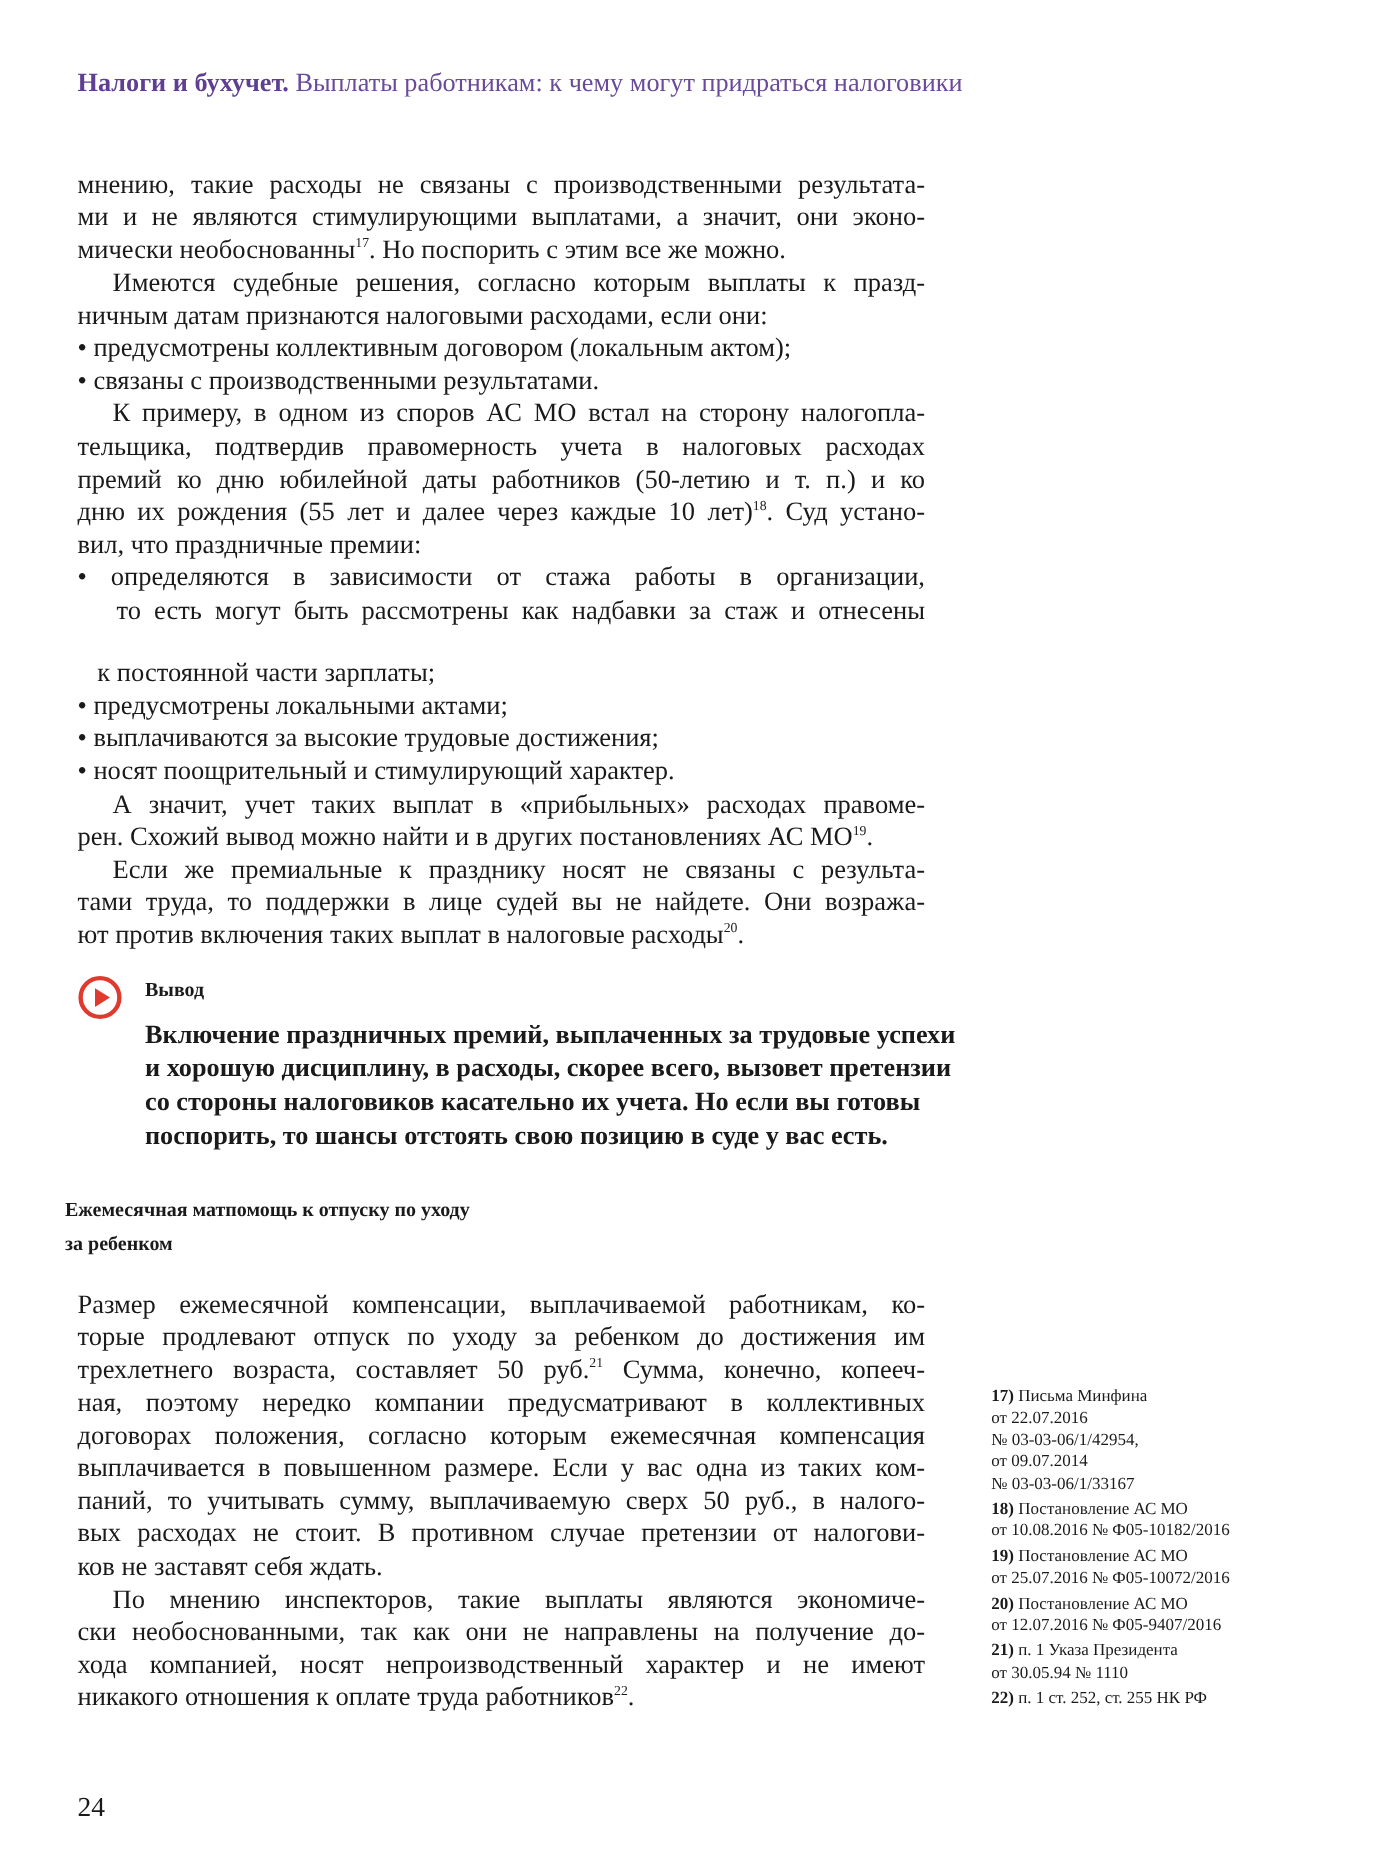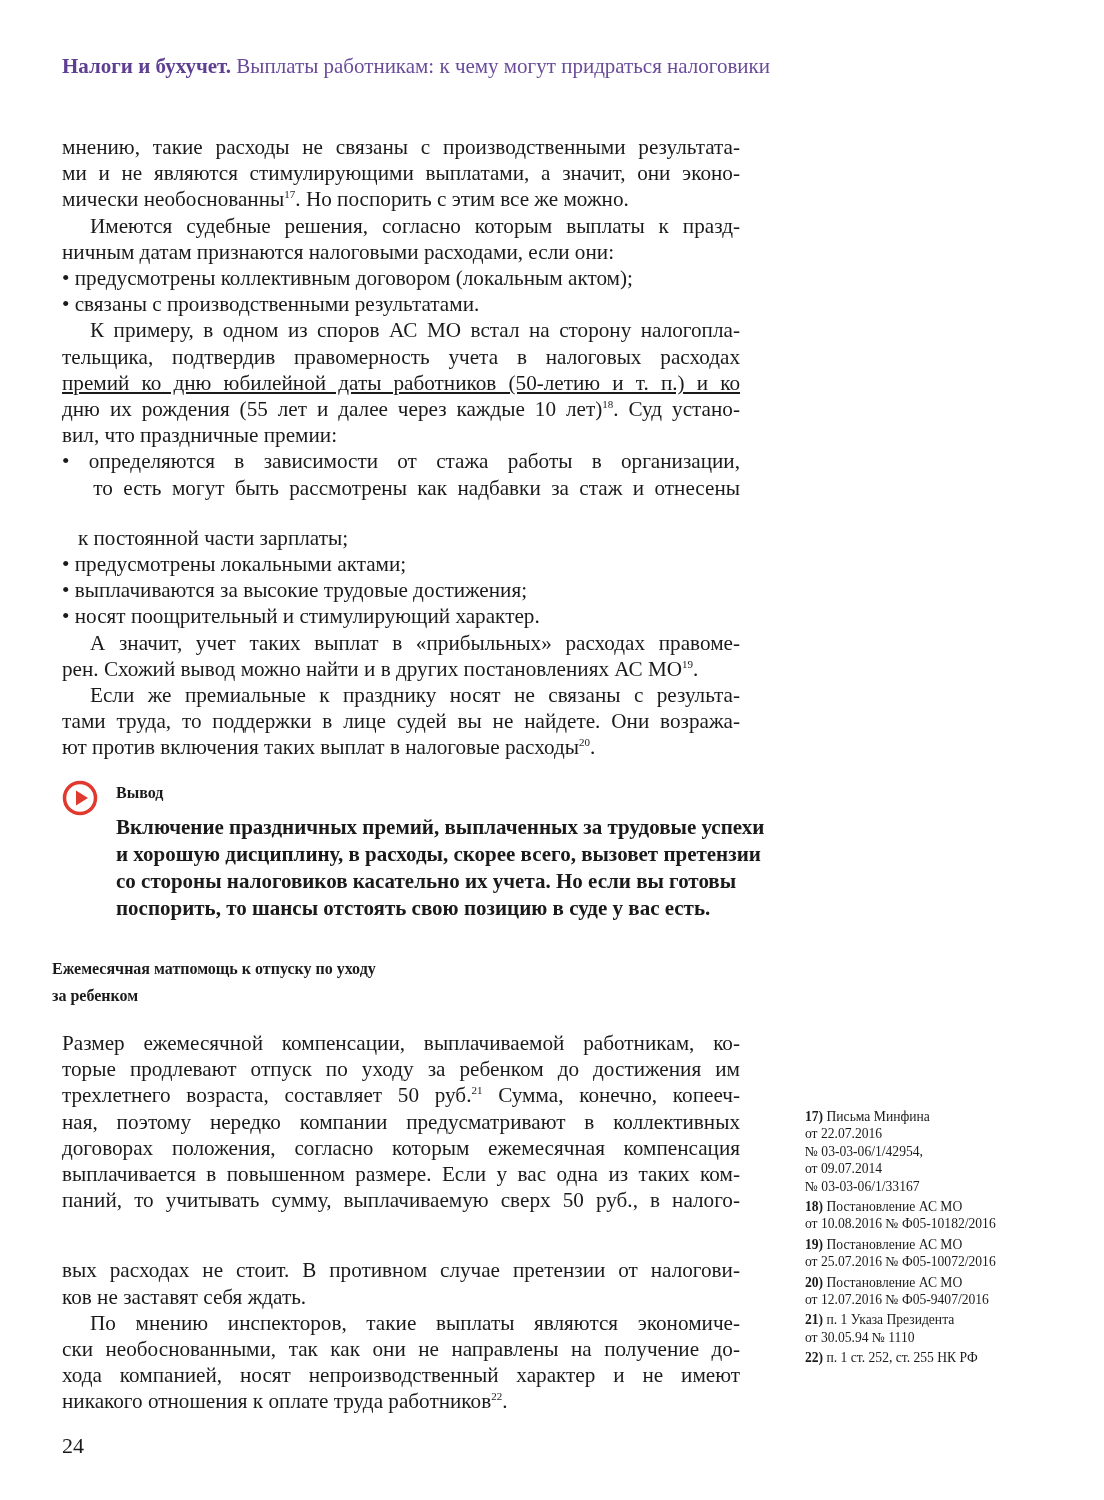--- a/index.html
+++ b/index.html
@@ -12,21 +12,21 @@
   .indent { text-indent:28px; }
   sup { font-size:11px; line-height:0; vertical-align:super; }
   .conclusion { position:absolute; left:62px; top:780px; width:680px; }
   .play-icon { position:absolute; left:0; top:0; width:36px; height:36px; }
   .conc-title { position:absolute; left:54px; top:4px; font-weight:bold; font-size:16px; }
   .conc-body { position:absolute; left:54px; top:34px; width:640px; font-weight:bold; font-size:21px; line-height:27px; }
   .conc-body p { margin:0; white-space:nowrap; }
   .h2 { position:absolute; left:52px; top:955px; font-weight:bold; font-size:16px; line-height:27px; }
   .h2 div { white-space:nowrap; }
   .footnotes { position:absolute; left:793px; top:1108px; width:240px; font-size:13.6px; line-height:17.4px; color:#1a1a1a; }
-  .fn { margin-bottom:3px;margin-left:12px; }
+  .fn { margin-bottom:3px; }
   .fn b { font-weight:bold; }
   .page-num { position:absolute; left:62px; top:1433px; font-size:22px; }
 </style>
 </head>
 <body>
 
 <div class="running-head">
   <b>Налоги и бухучет.</b>
   <span>Выплаты работникам: к чему могут придраться налоговики</span>
 </div>
@@ -34,21 +34,21 @@
 <div class="col" id="body-top" style="top:134px;">
     <p style="text-align-last: justify; white-space: pre;">мнению, такие расходы не связаны с производственными результата-</p>
     <p style="text-align-last: justify; white-space: pre;">ми и не являются стимулирующими выплатами, а значит, они эконо-</p>
     <p style="text-align-last: left; white-space: pre;">мически необоснованны<sup>17</sup>. Но поспорить с этим все же можно.</p>
     <p class="indent" style="text-align-last: justify; white-space: pre;">Имеются судебные решения, согласно которым выплаты к празд-</p>
     <p style="text-align-last: left; white-space: pre;">ничным датам признаются налоговыми расходами, если они:</p>
     <p style="text-align-last: left; white-space: pre;">• предусмотрены коллективным договором (локальным актом);</p>
     <p style="text-align-last: left; white-space: pre;">• связаны с производственными результатами.</p>
     <p class="indent" style="text-align-last: justify; white-space: pre;">К примеру, в одном из споров АС МО встал на сторону налогопла-</p>
     <p style="text-align-last: justify; white-space: pre;">тельщика, подтвердив правомерность учета в налоговых расходах</p>
-    <p style="text-align-last: justify; white-space: pre; text-decoration: underline;">премий ко дню юбилейной даты работников (50-летию и т. п.) и ко</p>
+    <p style="text-align-last: justify; white-space: pre;">премий ко дню юбилейной даты работников (50-летию и т. п.) и ко</p>
     <p style="text-align-last: justify; white-space: pre;">дню их рождения (55 лет и далее через каждые 10 лет)<sup>18</sup>. Суд устано-</p>
     <p style="text-align-last: left; white-space: pre;">вил, что праздничные премии:</p>
     <p style="text-align-last: justify; white-space: pre;">• определяются в зависимости от стажа работы в организации,</p>
     <p style="text-align-last: justify; white-space: pre;">   то есть могут быть рассмотрены как надбавки за стаж и отнесены</p>
     <p style="text-align-last: left; white-space: pre; margin-top: 24px;">   к постоянной части зарплаты;</p>
     <p style="text-align-last: left; white-space: pre;">• предусмотрены локальными актами;</p>
     <p style="text-align-last: left; white-space: pre;">• выплачиваются за высокие трудовые достижения;</p>
     <p style="text-align-last: left; white-space: pre;">• носят поощрительный и стимулирующий характер.</p>
     <p class="indent" style="text-align-last: justify; white-space: pre;">А значит, учет таких выплат в «прибыльных» расходах правоме-</p>
     <p style="text-align-last: left; white-space: pre;">рен. Схожий вывод можно найти и в других постановлениях АС МО<sup>19</sup>.</p>
@@ -77,21 +77,21 @@
   </div>
 
 <div class="col" id="body-bottom" style="top:1030px;">
     <p style="text-align-last: justify; white-space: pre;">Размер ежемесячной компенсации, выплачиваемой работникам, ко-</p>
     <p style="text-align-last: justify; white-space: pre;">торые продлевают отпуск по уходу за ребенком до достижения им</p>
     <p style="text-align-last: justify; white-space: pre;">трехлетнего возраста, составляет 50 руб.<sup>21</sup> Сумма, конечно, копееч-</p>
     <p style="text-align-last: justify; white-space: pre;">ная, поэтому нередко компании предусматривают в коллективных</p>
     <p style="text-align-last: justify; white-space: pre;">договорах положения, согласно которым ежемесячная компенсация</p>
     <p style="text-align-last: justify; white-space: pre;">выплачивается в повышенном размере. Если у вас одна из таких ком-</p>
     <p style="text-align-last: justify; white-space: pre;">паний, то учитывать сумму, выплачиваемую сверх 50 руб., в налого-</p>
-    <p style="text-align-last: justify; white-space: pre; margin-top: 44px;">вых расходах не стоит. В противном случае претензии от налогови-</p>
+    <p style="text-align-last: justify; white-space: pre;">вых расходах не стоит. В противном случае претензии от налогови-</p>
     <p style="text-align-last: left; white-space: pre;">ков не заставят себя ждать.</p>
     <p class="indent" style="text-align-last: justify; white-space: pre;">По мнению инспекторов, такие выплаты являются экономиче-</p>
     <p style="text-align-last: justify; white-space: pre;">ски необоснованными, так как они не направлены на получение до-</p>
     <p style="text-align-last: justify; white-space: pre;">хода компанией, носят непроизводственный характер и не имеют</p>
     <p style="text-align-last: left; white-space: pre;">никакого отношения к оплате труда работников<sup>22</sup>.</p>
   </div>
 
 <div class="footnotes" id="footnotes">
     <div class="fn">
       <div><b>17) </b>Письма Минфина</div>

